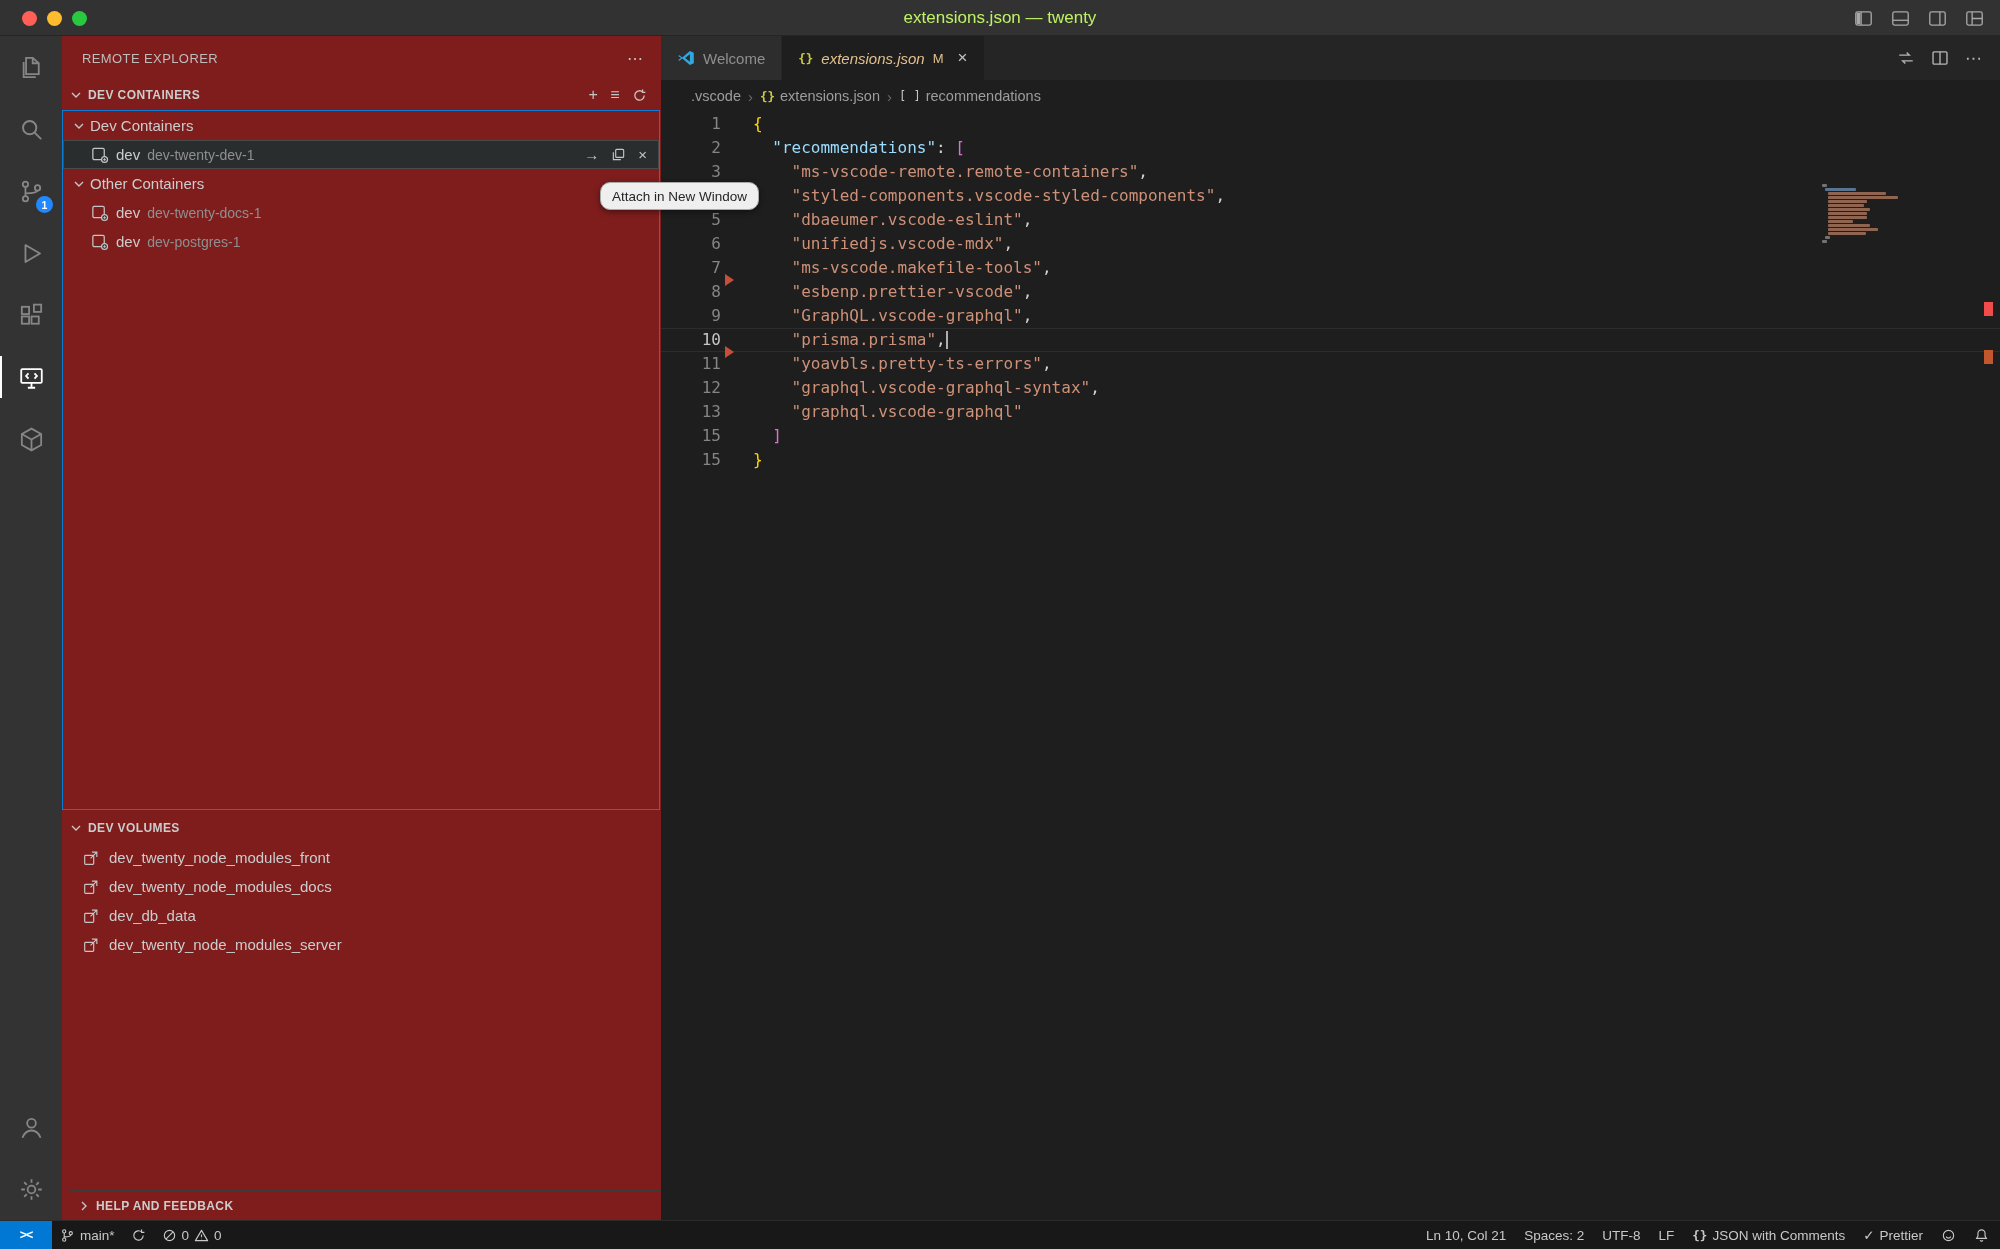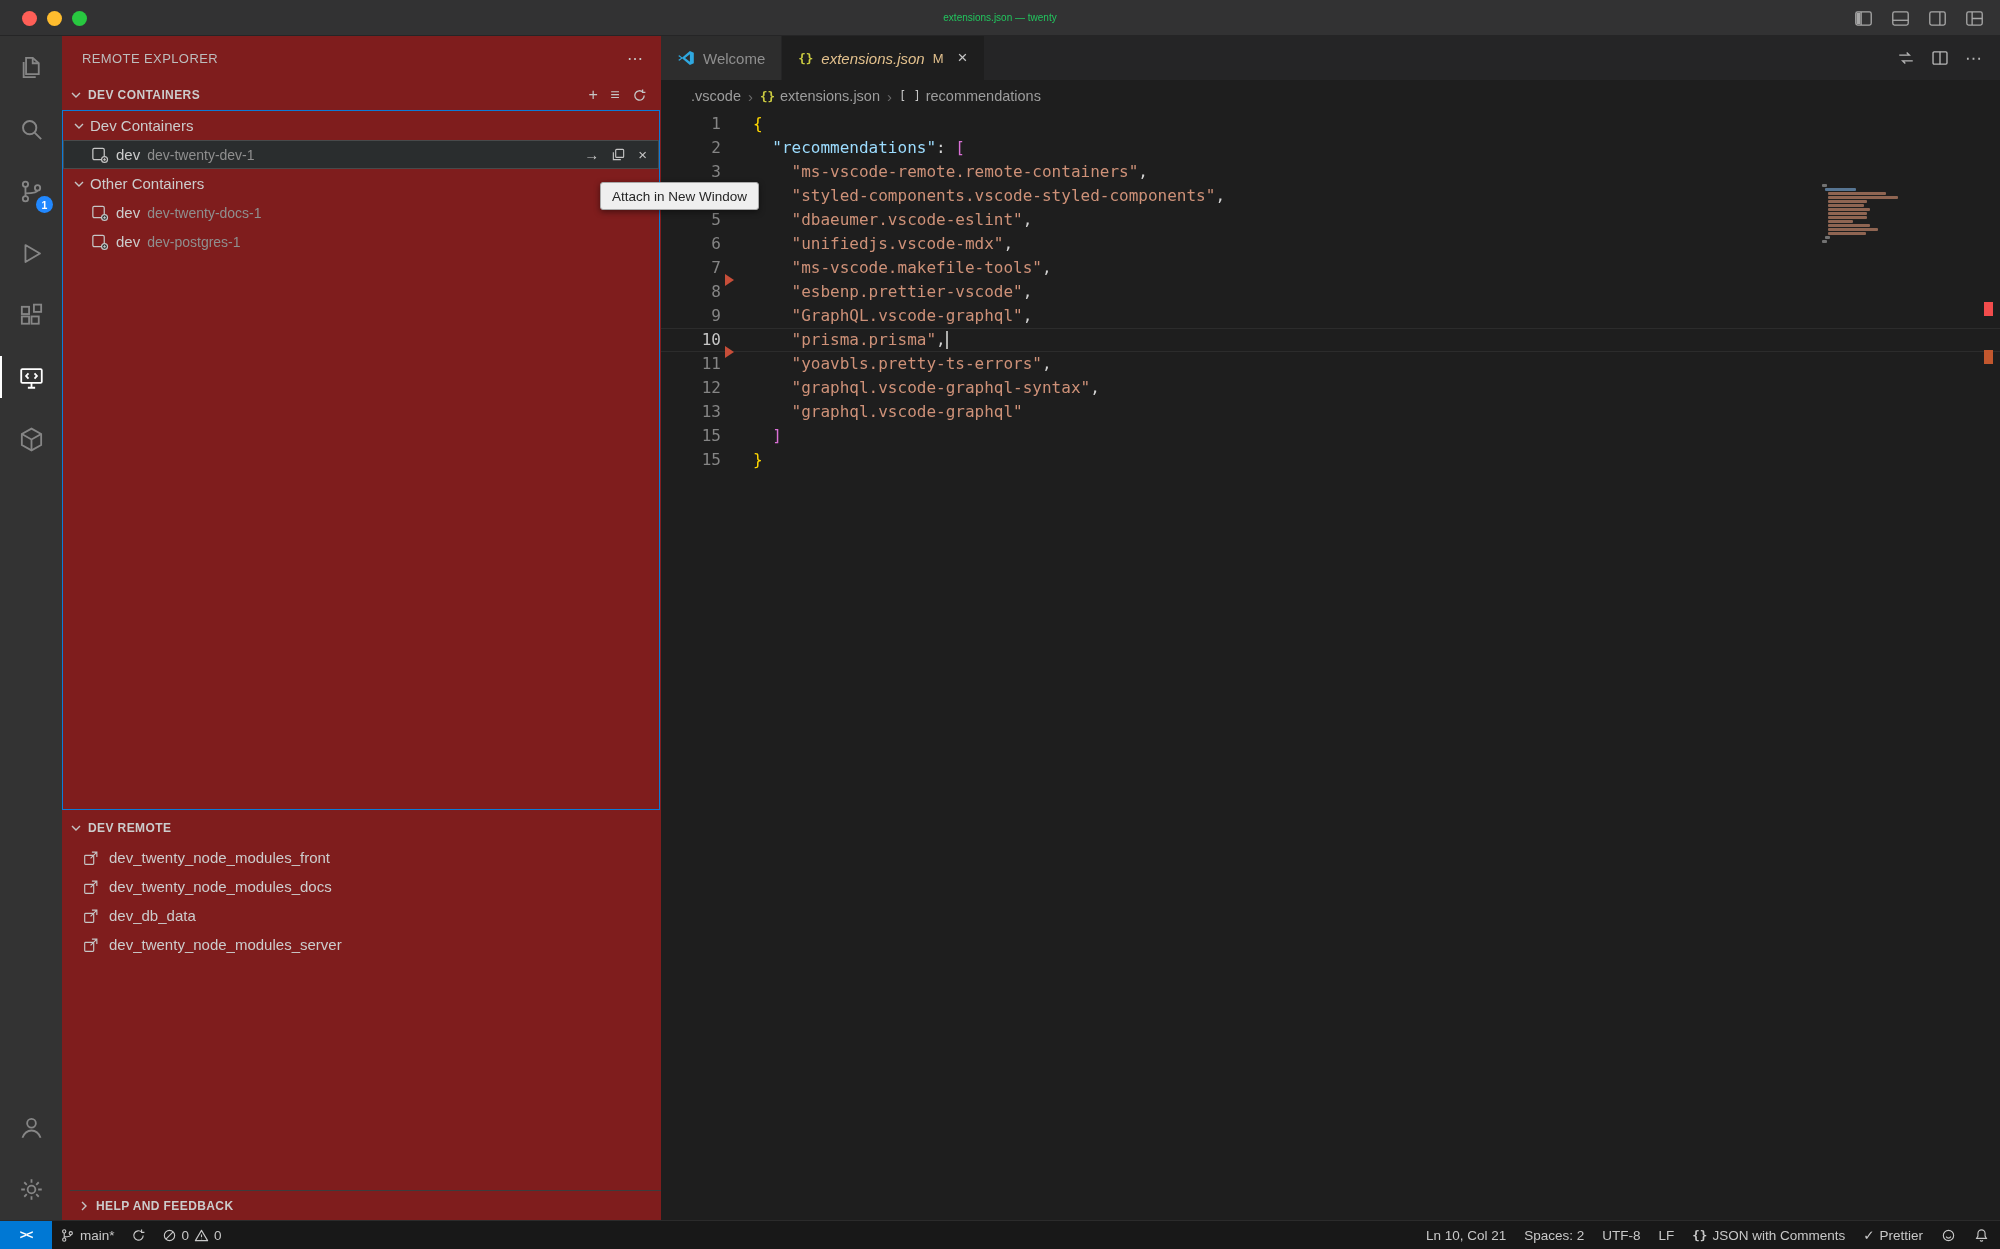--- a/index.html
+++ b/index.html
@@ -5,21 +5,21 @@
   * { margin:0; padding:0; box-sizing:border-box; }
   html,body { background:#1e1e1e; }
   body { width:2000px; height:1249px; font-family:"Liberation Sans", sans-serif; color:#cccccc; overflow:hidden; position:relative; }
   #app { position:absolute; inset:0; }
 
   
   .titlebar { position:absolute; top:0; left:0; right:0; height:36px; background:#323233; display:flex; align-items:center; border-bottom:1px solid #252526; }
   .traffic { position:absolute; left:22px; top:0; height:36px; display:flex; align-items:center; gap:10px; }
   .tl { width:15px; height:15px; border-radius:50%; }
   .tl.red{ background:#ff5f57; } .tl.yellow{ background:#febc2e; } .tl.green{ background:#28c840; }
-  .win-title { flex:1; text-align:center; font-size:10px; color:#22c55e; }
+  .win-title { flex:1; text-align:center; font-size:17px; color:#bef264; }
   .tb-icons { position:absolute; right:16px; top:0; height:36px; display:flex; align-items:center; gap:18px; color:#a8a8a8; }
   .tb-icons svg { width:19px; height:19px; display:block; }
 
   
   .main { position:absolute; top:36px; left:0; right:0; bottom:29px; display:flex; }
 
   
   .activitybar { width:62px; background:#333333; display:flex; flex-direction:column; align-items:stretch; }
   .ab-item { height:62px; display:flex; align-items:center; justify-content:center; color:#868686; position:relative; cursor:pointer; }
   .ab-item svg { width:29px; height:29px; }
@@ -52,21 +52,21 @@
   .row-actions { margin-left:auto; display:flex; align-items:center; gap:12px; padding-right:12px; color:#c5c5c5; }
   .row-actions .ra { font-size:15px; display:flex; align-items:center; cursor:pointer; }
   .row-actions svg { width:15px; height:15px; }
   .sec-dv { position:absolute; top:777px; left:0; right:0; }
   .volumes { position:absolute; top:807px; left:0; right:0; }
   .vol-row { height:29px; display:flex; align-items:center; gap:9px; padding-left:20px; cursor:pointer; }
   .vol-row svg { width:18px; height:18px; color:#c5c5c5; }
   .sec-help { position:absolute; bottom:0; left:8px; right:0; border-top:1px solid #3c3c3c; }
 
   
-  .tooltip { position:absolute; left:600px; top:182px; height:28px; padding:0 11px; background:#efefef; color:#262626; border:1px solid #a9a9a9; border-radius:3px; box-shadow:0 2px 6px rgba(0,0,0,.45); font-size:13.5px; display:flex; align-items:center; z-index:50; }
+  .tooltip { position:absolute; left:600px; top:182px; height:28px; padding:0 11px; background:#efefef; color:#262626; border:1px solid #a9a9a9; border-radius:10px; box-shadow:0 2px 6px rgba(0,0,0,.45); font-size:13.5px; display:flex; align-items:center; z-index:50; }
 
   
   .editor { flex:1; background:#1e1e1e; position:relative; }
   .tabbar { height:44px; background:#252526; display:flex; align-items:stretch; position:relative; }
   .tab { display:flex; align-items:center; gap:8px; padding:0 16px; font-size:15px; cursor:pointer; }
   .tab.inactive { background:#2d2d2d; color:#8f8f8f; border-right:1px solid #252526; }
   .tab.active { background:#1e1e1e; color:#e2c08d; }
   .tab.active .tab-label { font-style:italic; }
   .tab .vsc-logo { width:18px; height:18px; }
   .json-glyph { color:#cbcb41; font-family:"DejaVu Sans Mono", monospace; font-size:12.5px; font-weight:bold; }
@@ -289,21 +289,21 @@
             </span>
             <span class="i-name">dev</span>
             <span class="i-desc">dev-postgres-1</span>
           </div>
         </div>
 
       <div class="sec-header sec-dv">
         <svg viewBox="0 0 16 16" fill="none" stroke="currentColor" stroke-width="1.4">
             <path d="M4 6l4 4 4-4"></path>
           </svg>
-        <span>DEV REMOTE</span>
+        <span>DEV VOLUMES</span>
       </div>
       <div class="volumes">
           <div class="vol-row">
             <span class="i-icon">
               <svg viewBox="0 0 20 20" fill="none" stroke="currentColor" stroke-width="1.3" width="18" height="18">
                 <rect x="3" y="7" width="10" height="10" rx="1"></rect>
                 <path d="M11 3.5h5.5V9 M16.5 3.5L9.5 10.5"></path>
               </svg>
             </span>
             <span>dev_twenty_node_modules_front</span>

